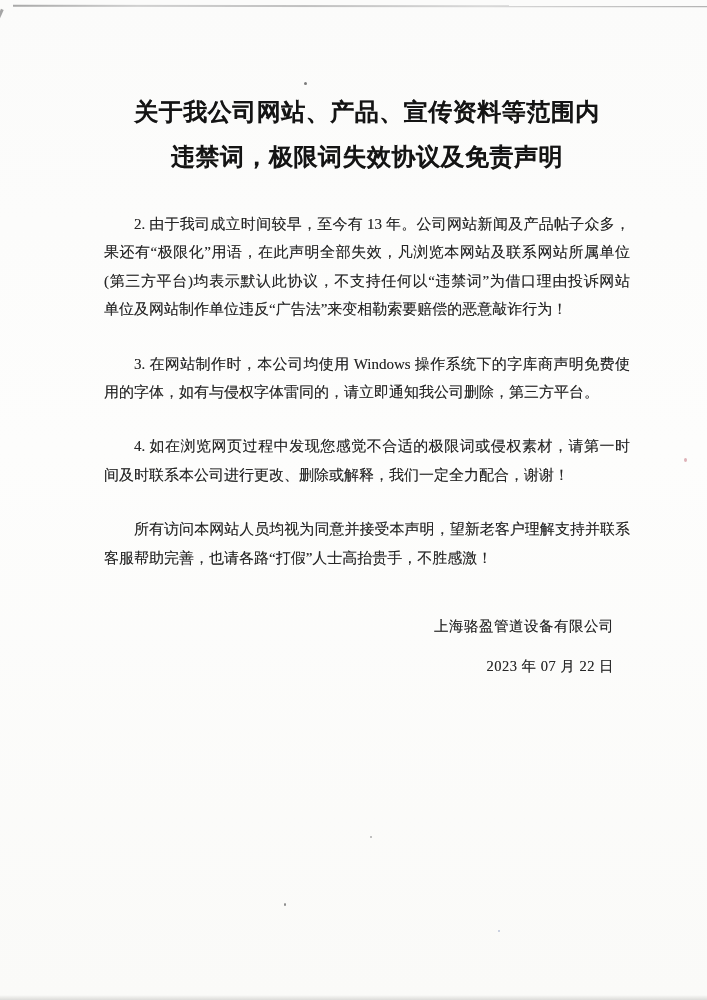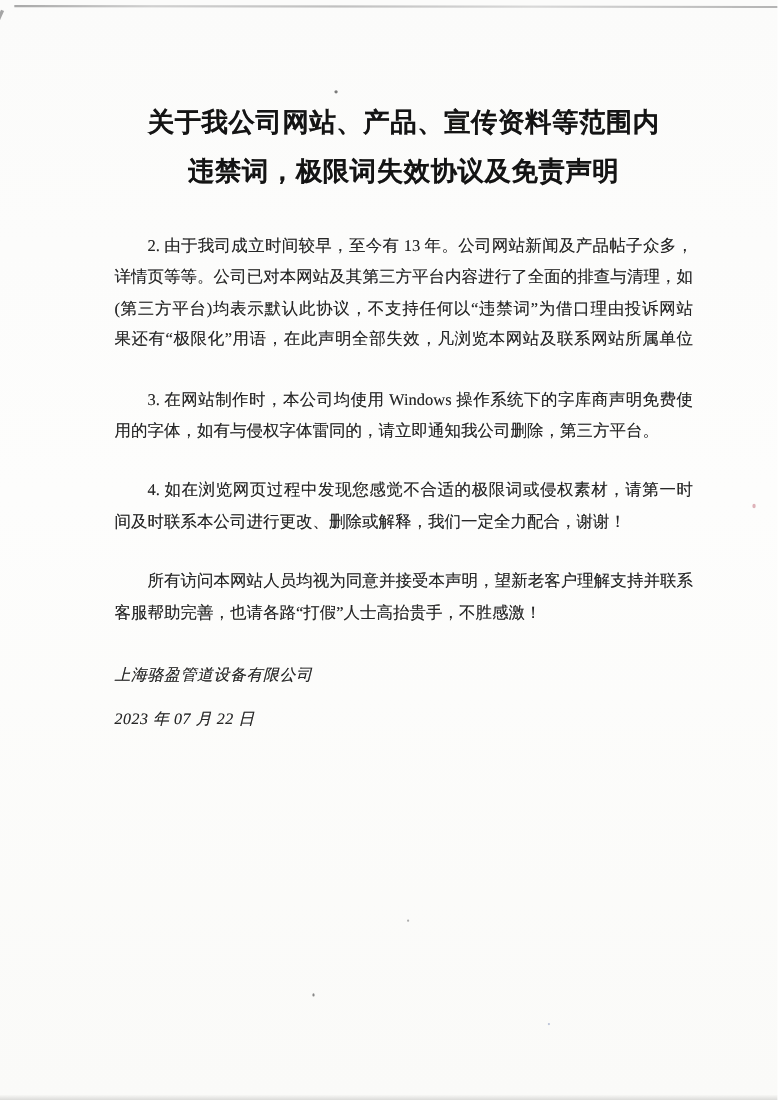--- a/index.html
+++ b/index.html
@@ -59,23 +59,23 @@
   }
   .just {
     text-align:justify;
     text-align-last:justify;
     text-justify:inter-character;
   }
   .first { text-indent:2em; }
   .last { text-align:left; text-align-last:left; }
 
   .signature {
-    margin-top:28px;
+    margin-top:40px;
+    text-align:right;
     padding-right:16px;
-    font-style:italic;
   }
   .sig-company {
     font-size:14.5px; line-height:28px;
     letter-spacing:0.5px;
     color:#272727;
     text-shadow:0 0 0.5px rgba(40,40,40,.5);
   }
   .sig-date {
     margin-top:12px;
     font-size:14.5px; line-height:28px;
@@ -100,23 +100,23 @@
   <div class="content">
 
     <h1 class="doc-title">
       <div>关于我公司网站、产品、宣传资料等范围内</div>
       <div>违禁词，极限词失效协议及免责声明</div>
     </h1>
 
 
     <div class="para">
       <div class="line just first">2.  由于我司成立时间较早，至今有 13 年。公司网站新闻及产品帖子众多，</div>
-      <div class="line just">详情页等等。公司已对本网站及其第三方平台内容进行了全面的排查与清理，如</div>
+      <div class="line just">果还有“极限化”用语，在此声明全部失效，凡浏览本网站及联系网站所属单位</div>
       <div class="line just">(第三方平台)均表示默认此协议，不支持任何以“违禁词”为借口理由投诉网站</div>
-      <div class="line just">果还有“极限化”用语，在此声明全部失效，凡浏览本网站及联系网站所属单位</div>
+      <div class="line last">单位及网站制作单位违反“广告法”来变相勒索要赔偿的恶意敲诈行为！</div>
     </div>
 
     <div class="para">
       <div class="line just first">3.  在网站制作时，本公司均使用 Windows 操作系统下的字库商声明免费使</div>
       <div class="line last">用的字体，如有与侵权字体雷同的，请立即通知我公司删除，第三方平台。</div>
     </div>
 
     <div class="para">
       <div class="line just first">4.  如在浏览网页过程中发现您感觉不合适的极限词或侵权素材，请第一时</div>
       <div class="line last">间及时联系本公司进行更改、删除或解释，我们一定全力配合，谢谢！</div>

